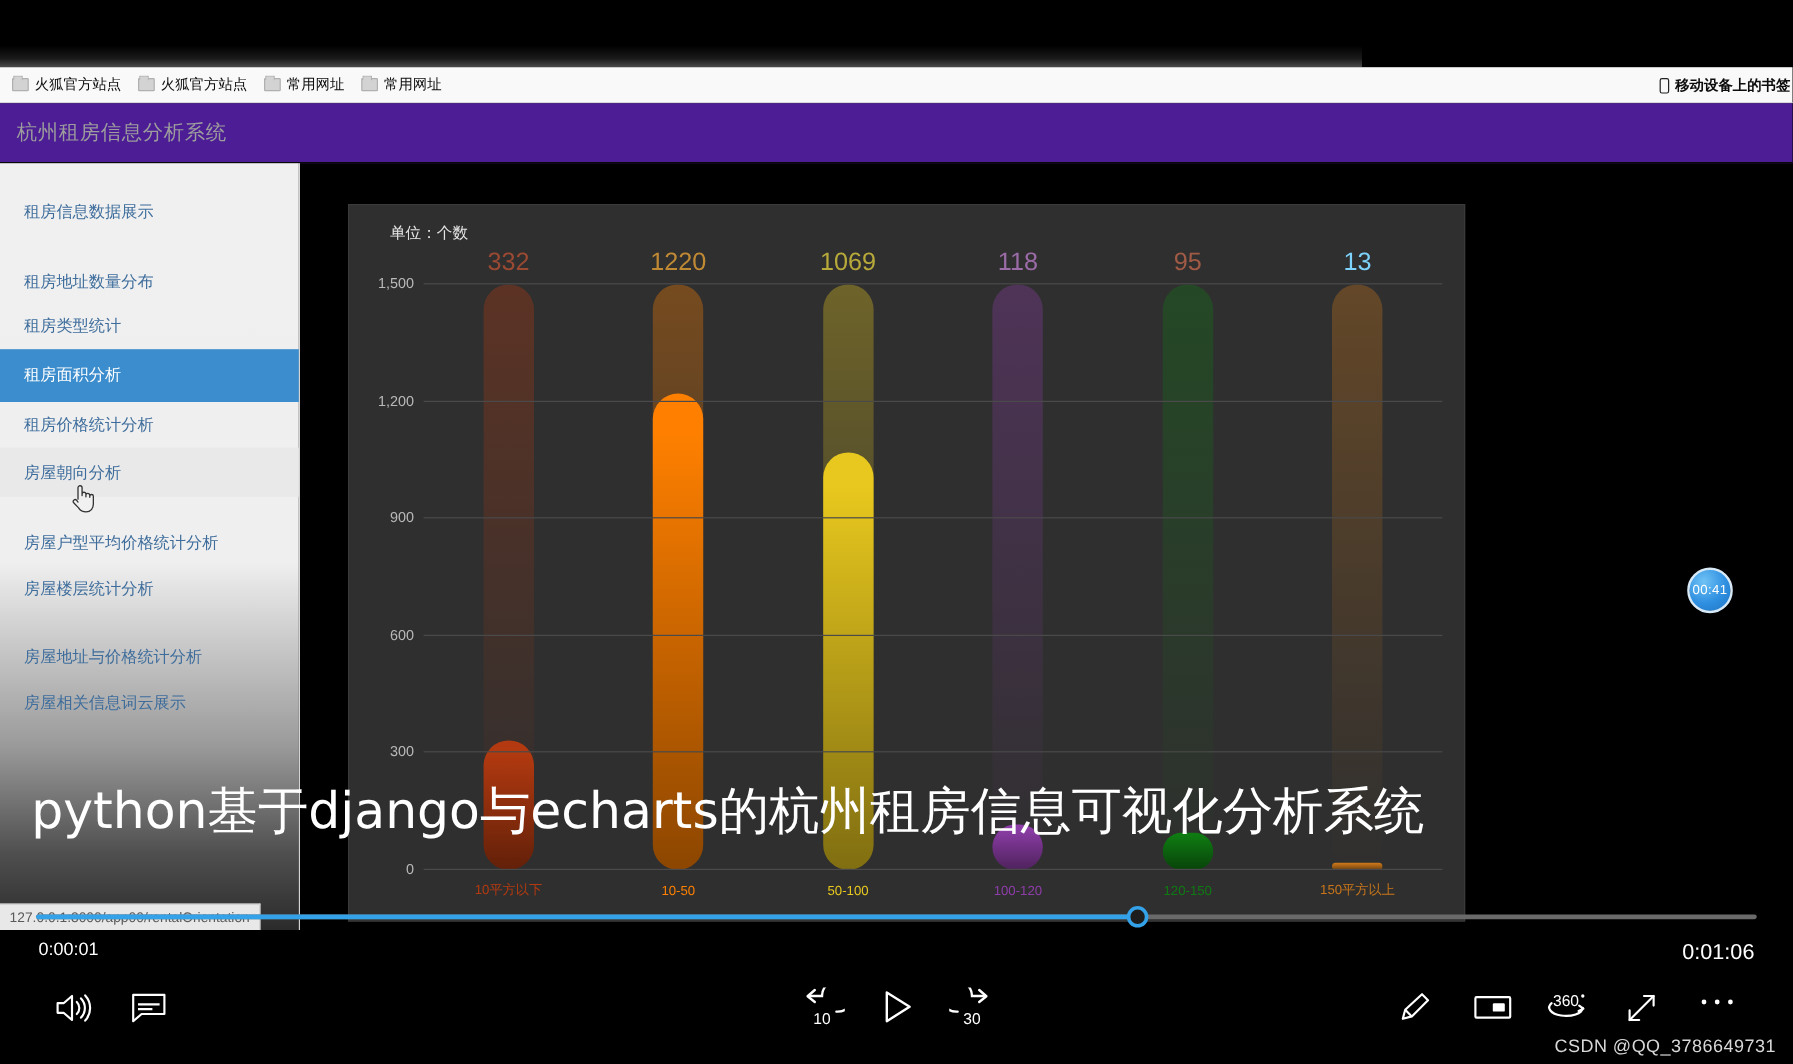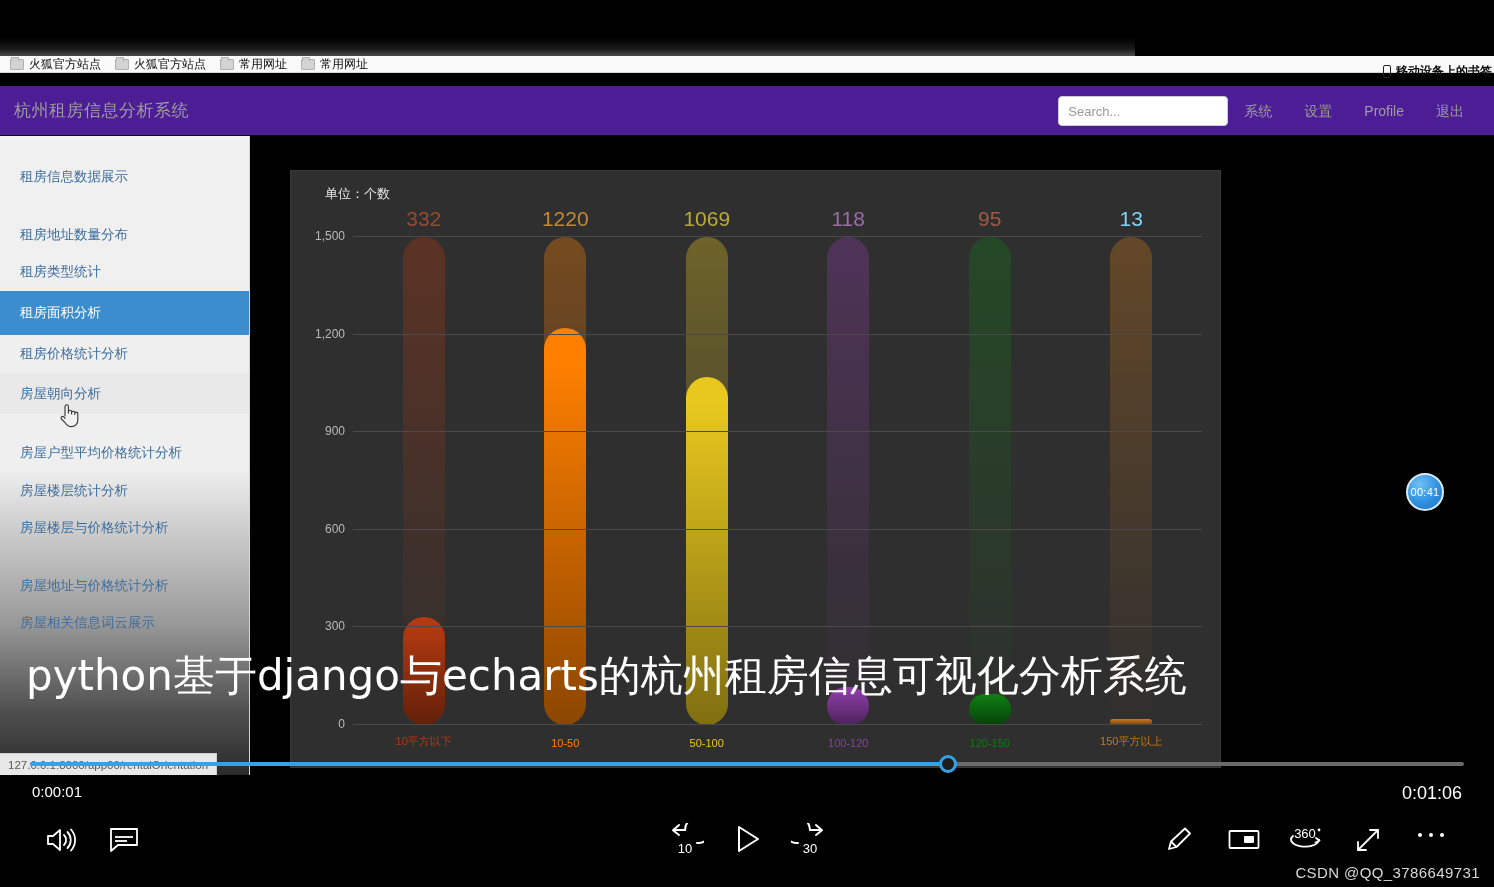--- a/index.html
+++ b/index.html
@@ -22,21 +22,21 @@
   .browser-topstrip {
     position: absolute; left:0; top:0; width: 1494px; height: 56px; background: #000;
   }
   .browser-tabfade {
     position:absolute; left:0; top:38px; width:1135px; height:18px;
     background: linear-gradient(to bottom, #000 0%, #1a1a1a 60%, #4a4a4a 100%);
   }
 
   
   .bookmarks-bar {
-    position: absolute; left: 0; top: 56px; width: 1494px; height: 17px;
+    position: absolute; left: 0; top: 56px; width: 1494px; height: 30px;
     background: #f9f9fa; border-bottom: 1px solid #d7d7db;
     display: flex; align-items: center; padding-left: 10px;
   }
   .bm {
     display: flex; align-items: center; gap: 5px;
     font-size: 12px; color: #0c0c0d; margin-right: 14px; white-space: nowrap;
   }
   .folder-ico {
     width: 14px; height: 11px; position: relative; display:inline-block;
     background: #d3d3d3; border: 1px solid #b0b0b0; border-radius: 1px;
@@ -226,39 +226,31 @@
         <span>常用网址</span>
       </div>
       <div class="bm-right">
         <span class="phone-ico"></span>
         <span>移动设备上的书签</span>
       </div>
     </div>
 
     <div class="app-header">
       <div class="app-brand">杭州租房信息分析系统</div>
-      <div class="header-right">
-        <input class="search-box" type="text" placeholder="Search..." style="">
-        <a class="nav-link" href="#">系统</a>
-        <a class="nav-link" href="#">设置</a>
-        <a class="nav-link" href="#">Profile</a>
-        <a class="nav-link" href="#">退出</a>
-      </div>
     </div>
 
     <div class="sidebar">
       <div class="side-item">租房信息数据展示</div>
       <div class="side-item gap">租房地址数量分布</div>
       <div class="side-item">租房类型统计</div>
       <div class="side-item active">租房面积分析</div>
       <div class="side-item">租房价格统计分析</div>
       <div class="side-item hover">房屋朝向分析</div>
       <div class="side-item gap">房屋户型平均价格统计分析</div>
       <div class="side-item">房屋楼层统计分析</div>
-      <div class="side-item">房屋楼层与价格统计分析</div>
       <div class="side-item gap">房屋地址与价格统计分析</div>
       <div class="side-item">房屋相关信息词云展示</div>
     </div>
 
     <svg class="cursor-hand" viewBox="0 0 22 26">
       <path d="M7 14V4.5a1.7 1.7 0 0 1 3.4 0V11m0-1.2a1.6 1.6 0 0 1 3.2 0V12m0-1.2a1.6 1.6 0 0 1 3.2 0v1.6m0-.8a1.5 1.5 0 0 1 3 0V18c0 3.6-2.3 6.6-6 6.6-3.2 0-5-1.3-6.3-3.4L3.4 17a1.6 1.6 0 0 1 2.5-2L7 16.4" fill="#f1f1f1" stroke="#333" stroke-width="1.1" stroke-linejoin="round" stroke-linecap="round"></path>
     </svg>
 
     <div class="chart-panel">
       <div class="chart-unit">单位：个数</div>

